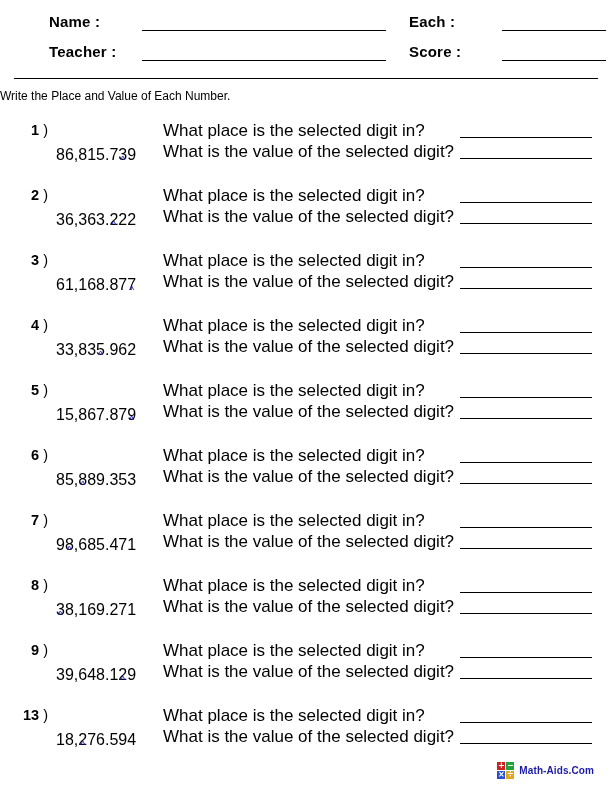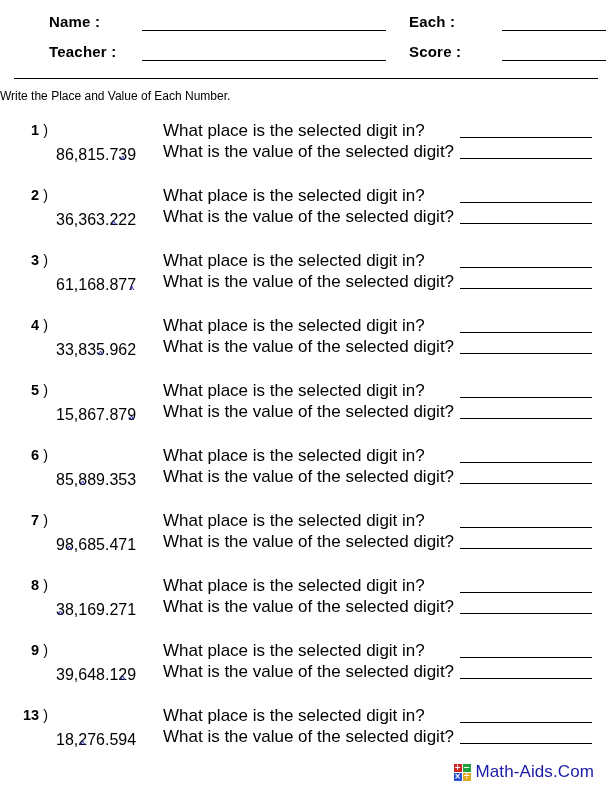--- a/index.html
+++ b/index.html
@@ -190,22 +190,22 @@
     display: flex;
     align-items: center;
     justify-content: center;
     font-size: 8px;
     line-height: 8px;
     font-family: "DejaVu Sans", sans-serif;
     color: #ffffff;
     font-weight: bold;
   }
   #logo-text {
-    font-size: 17px;
-    font-weight: normal;
+    font-size: 10px;
+    font-weight: bold;
     color: #1a1aa8;
     letter-spacing: 0.1px;
     white-space: nowrap;
     text-align: right;
   }
 </style>
 </head>
 <body>
 
 <div id="header">

